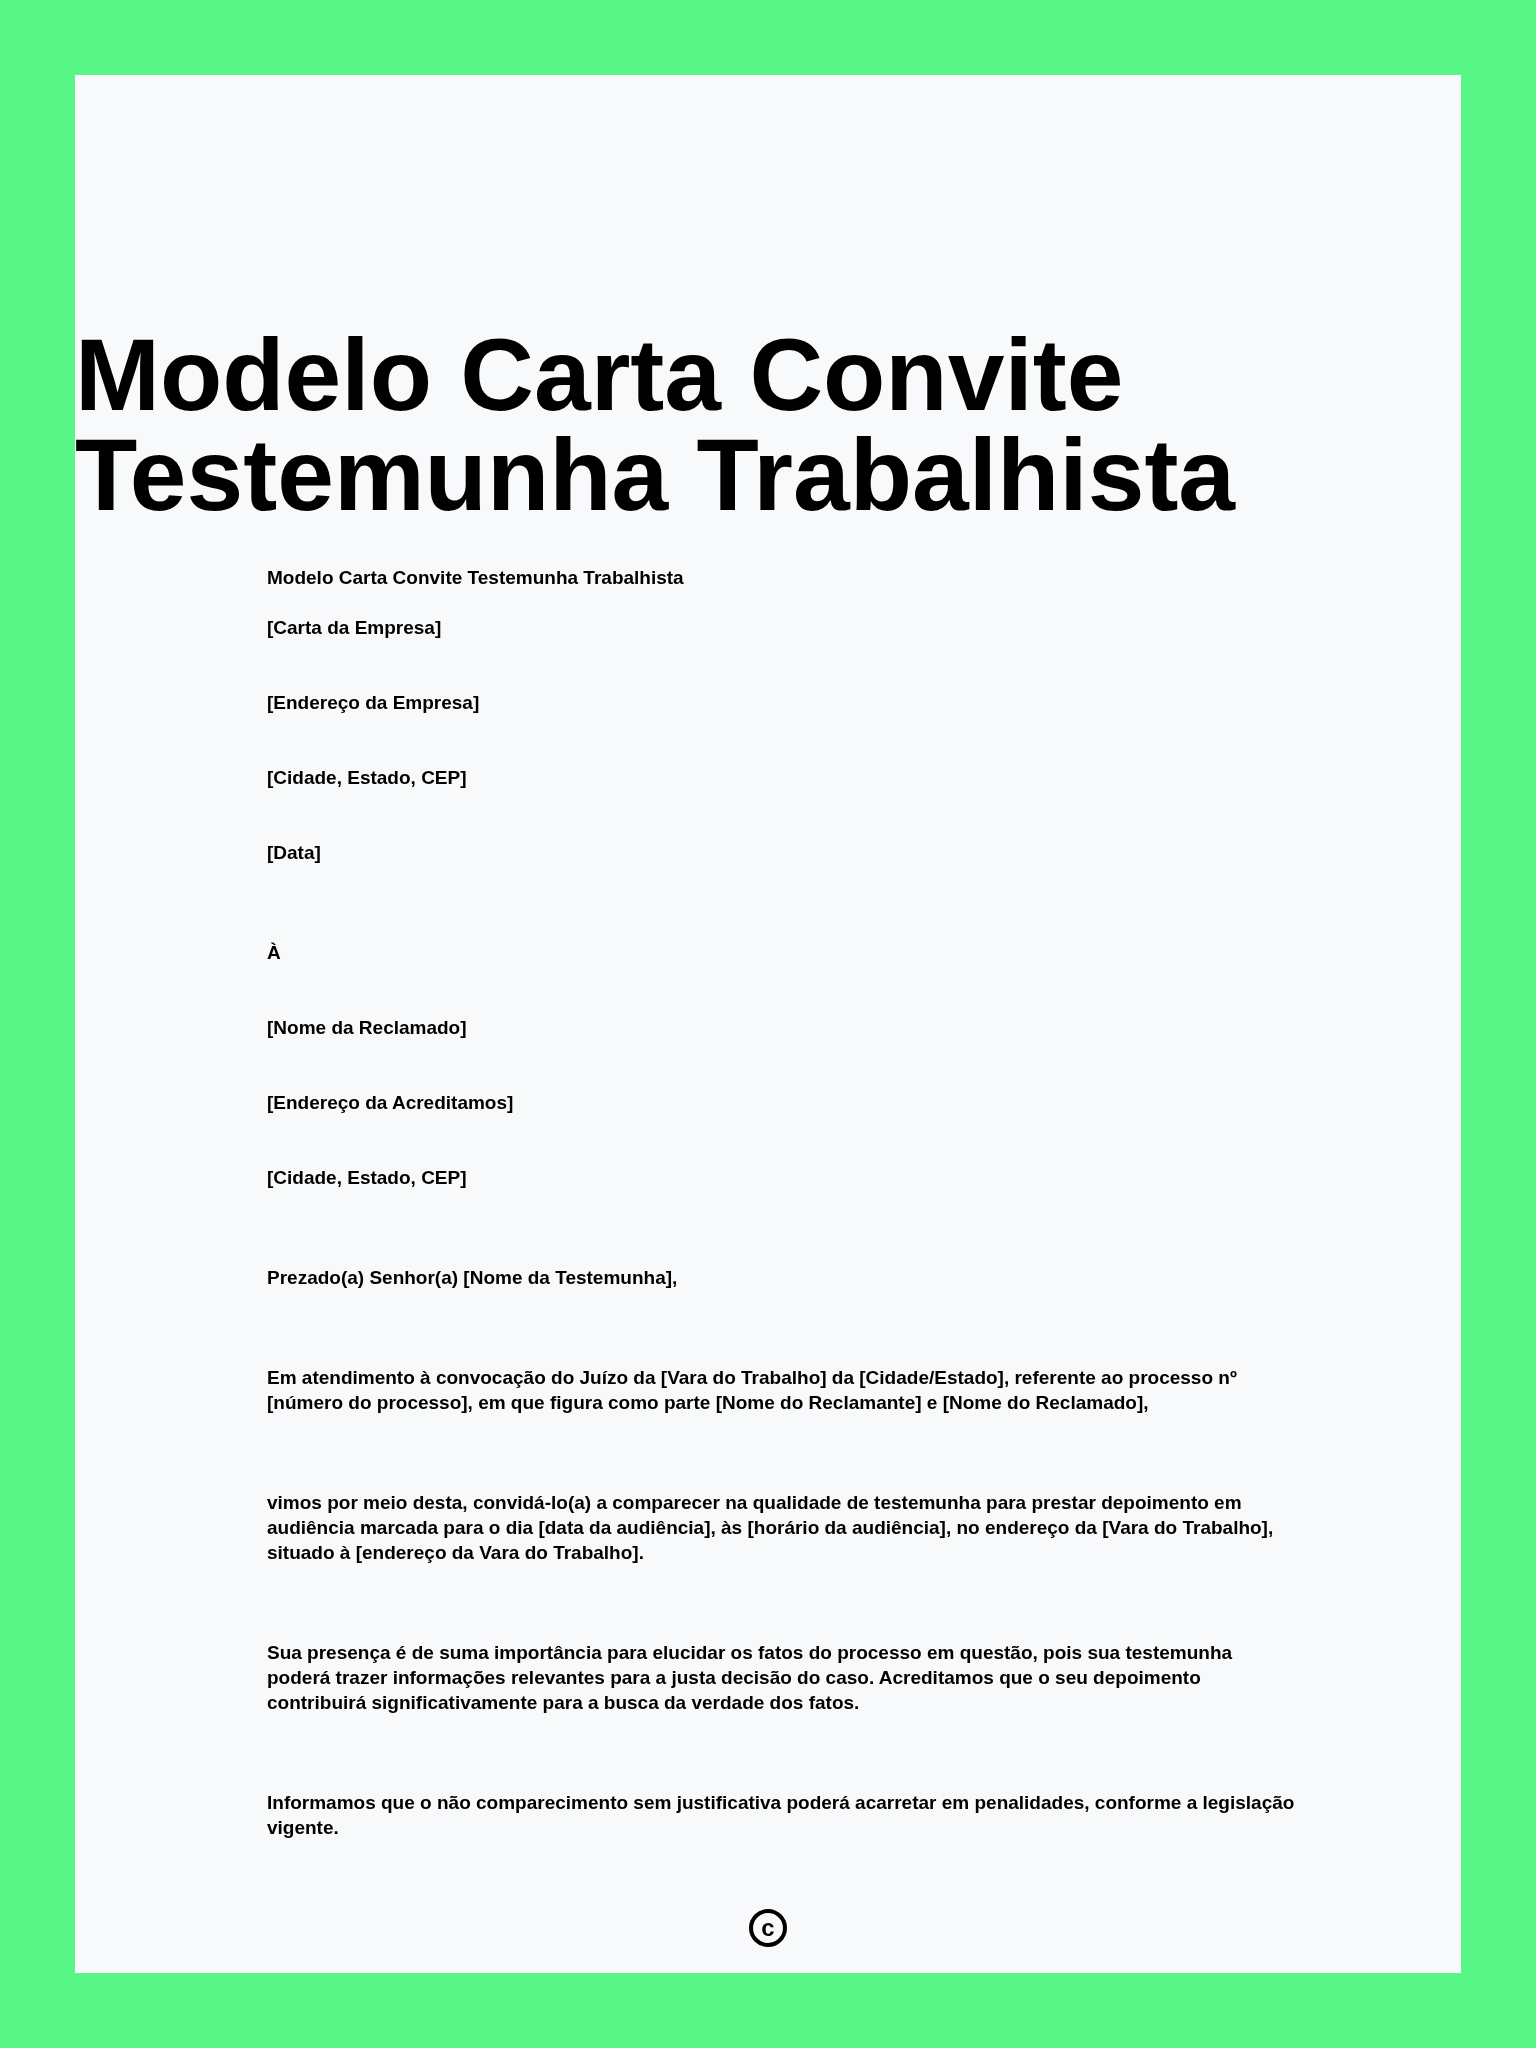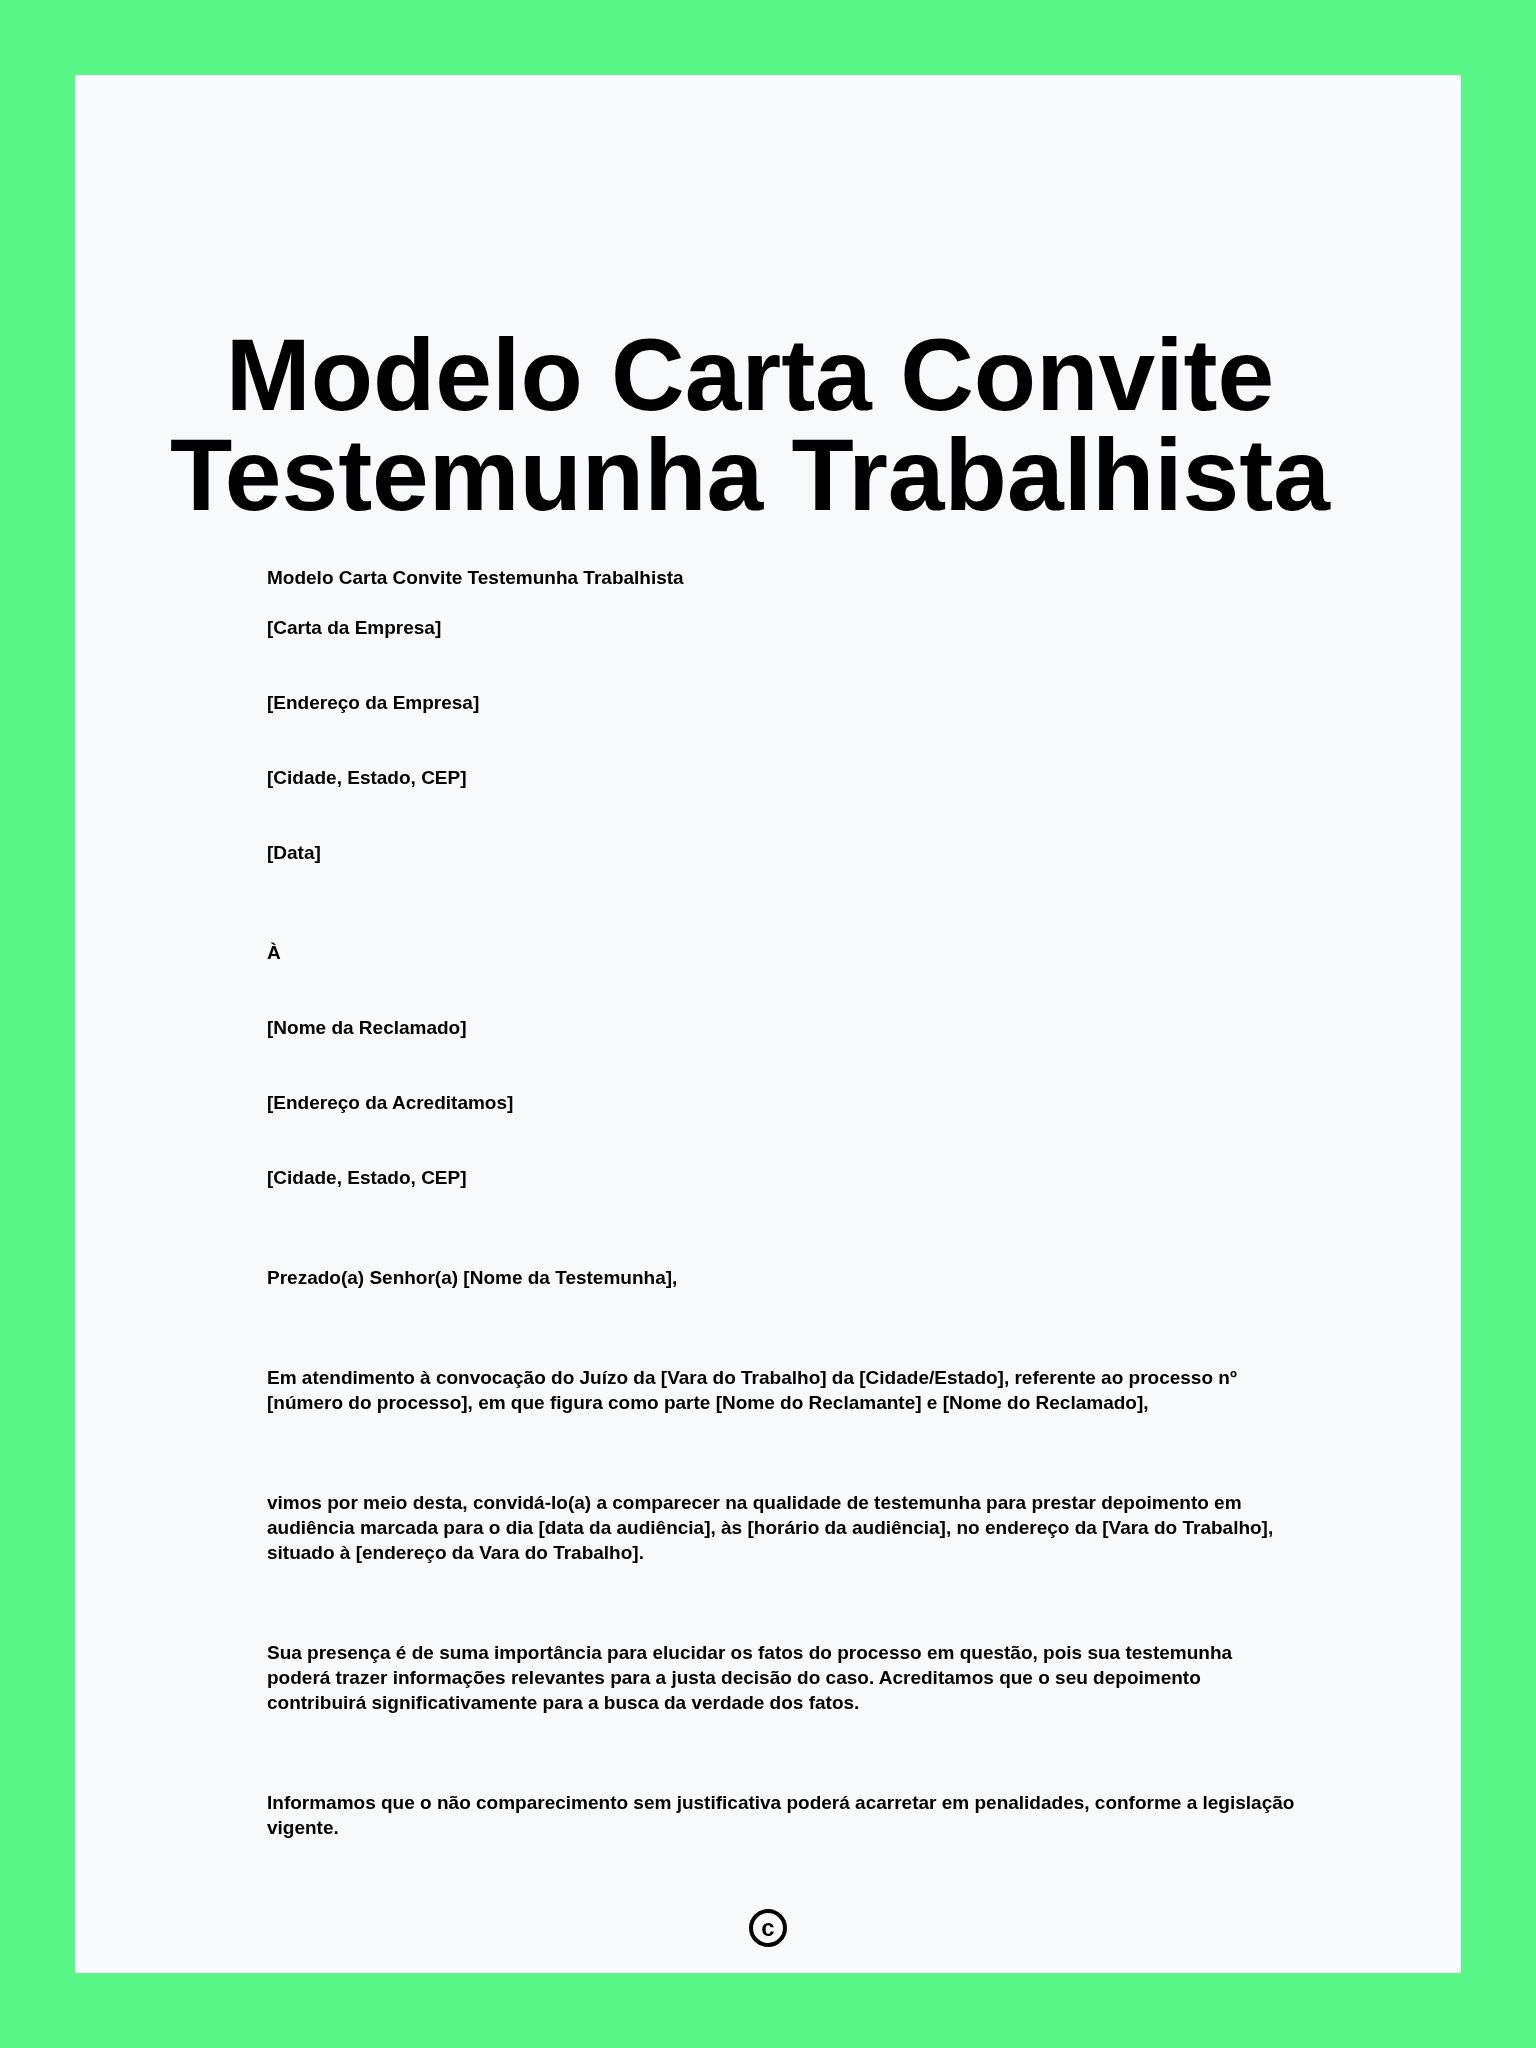--- a/index.html
+++ b/index.html
@@ -24,21 +24,21 @@
       background: #f8f9fa;
     }
     .title {
       position: absolute;
       left: 0;
       top: 250px;
       width: 1384px;
       margin: 0;
       padding: 0 34px 0 0;
       box-sizing: border-box;
-      text-align: center;
+      text-align: left;
       font-family: "Liberation Sans", sans-serif;
       font-weight: bold;
       font-size: 102px;
       line-height: 100px;
       letter-spacing: 0px;
     }
     .title-line {
       display: block;
     }
     .body-text {

